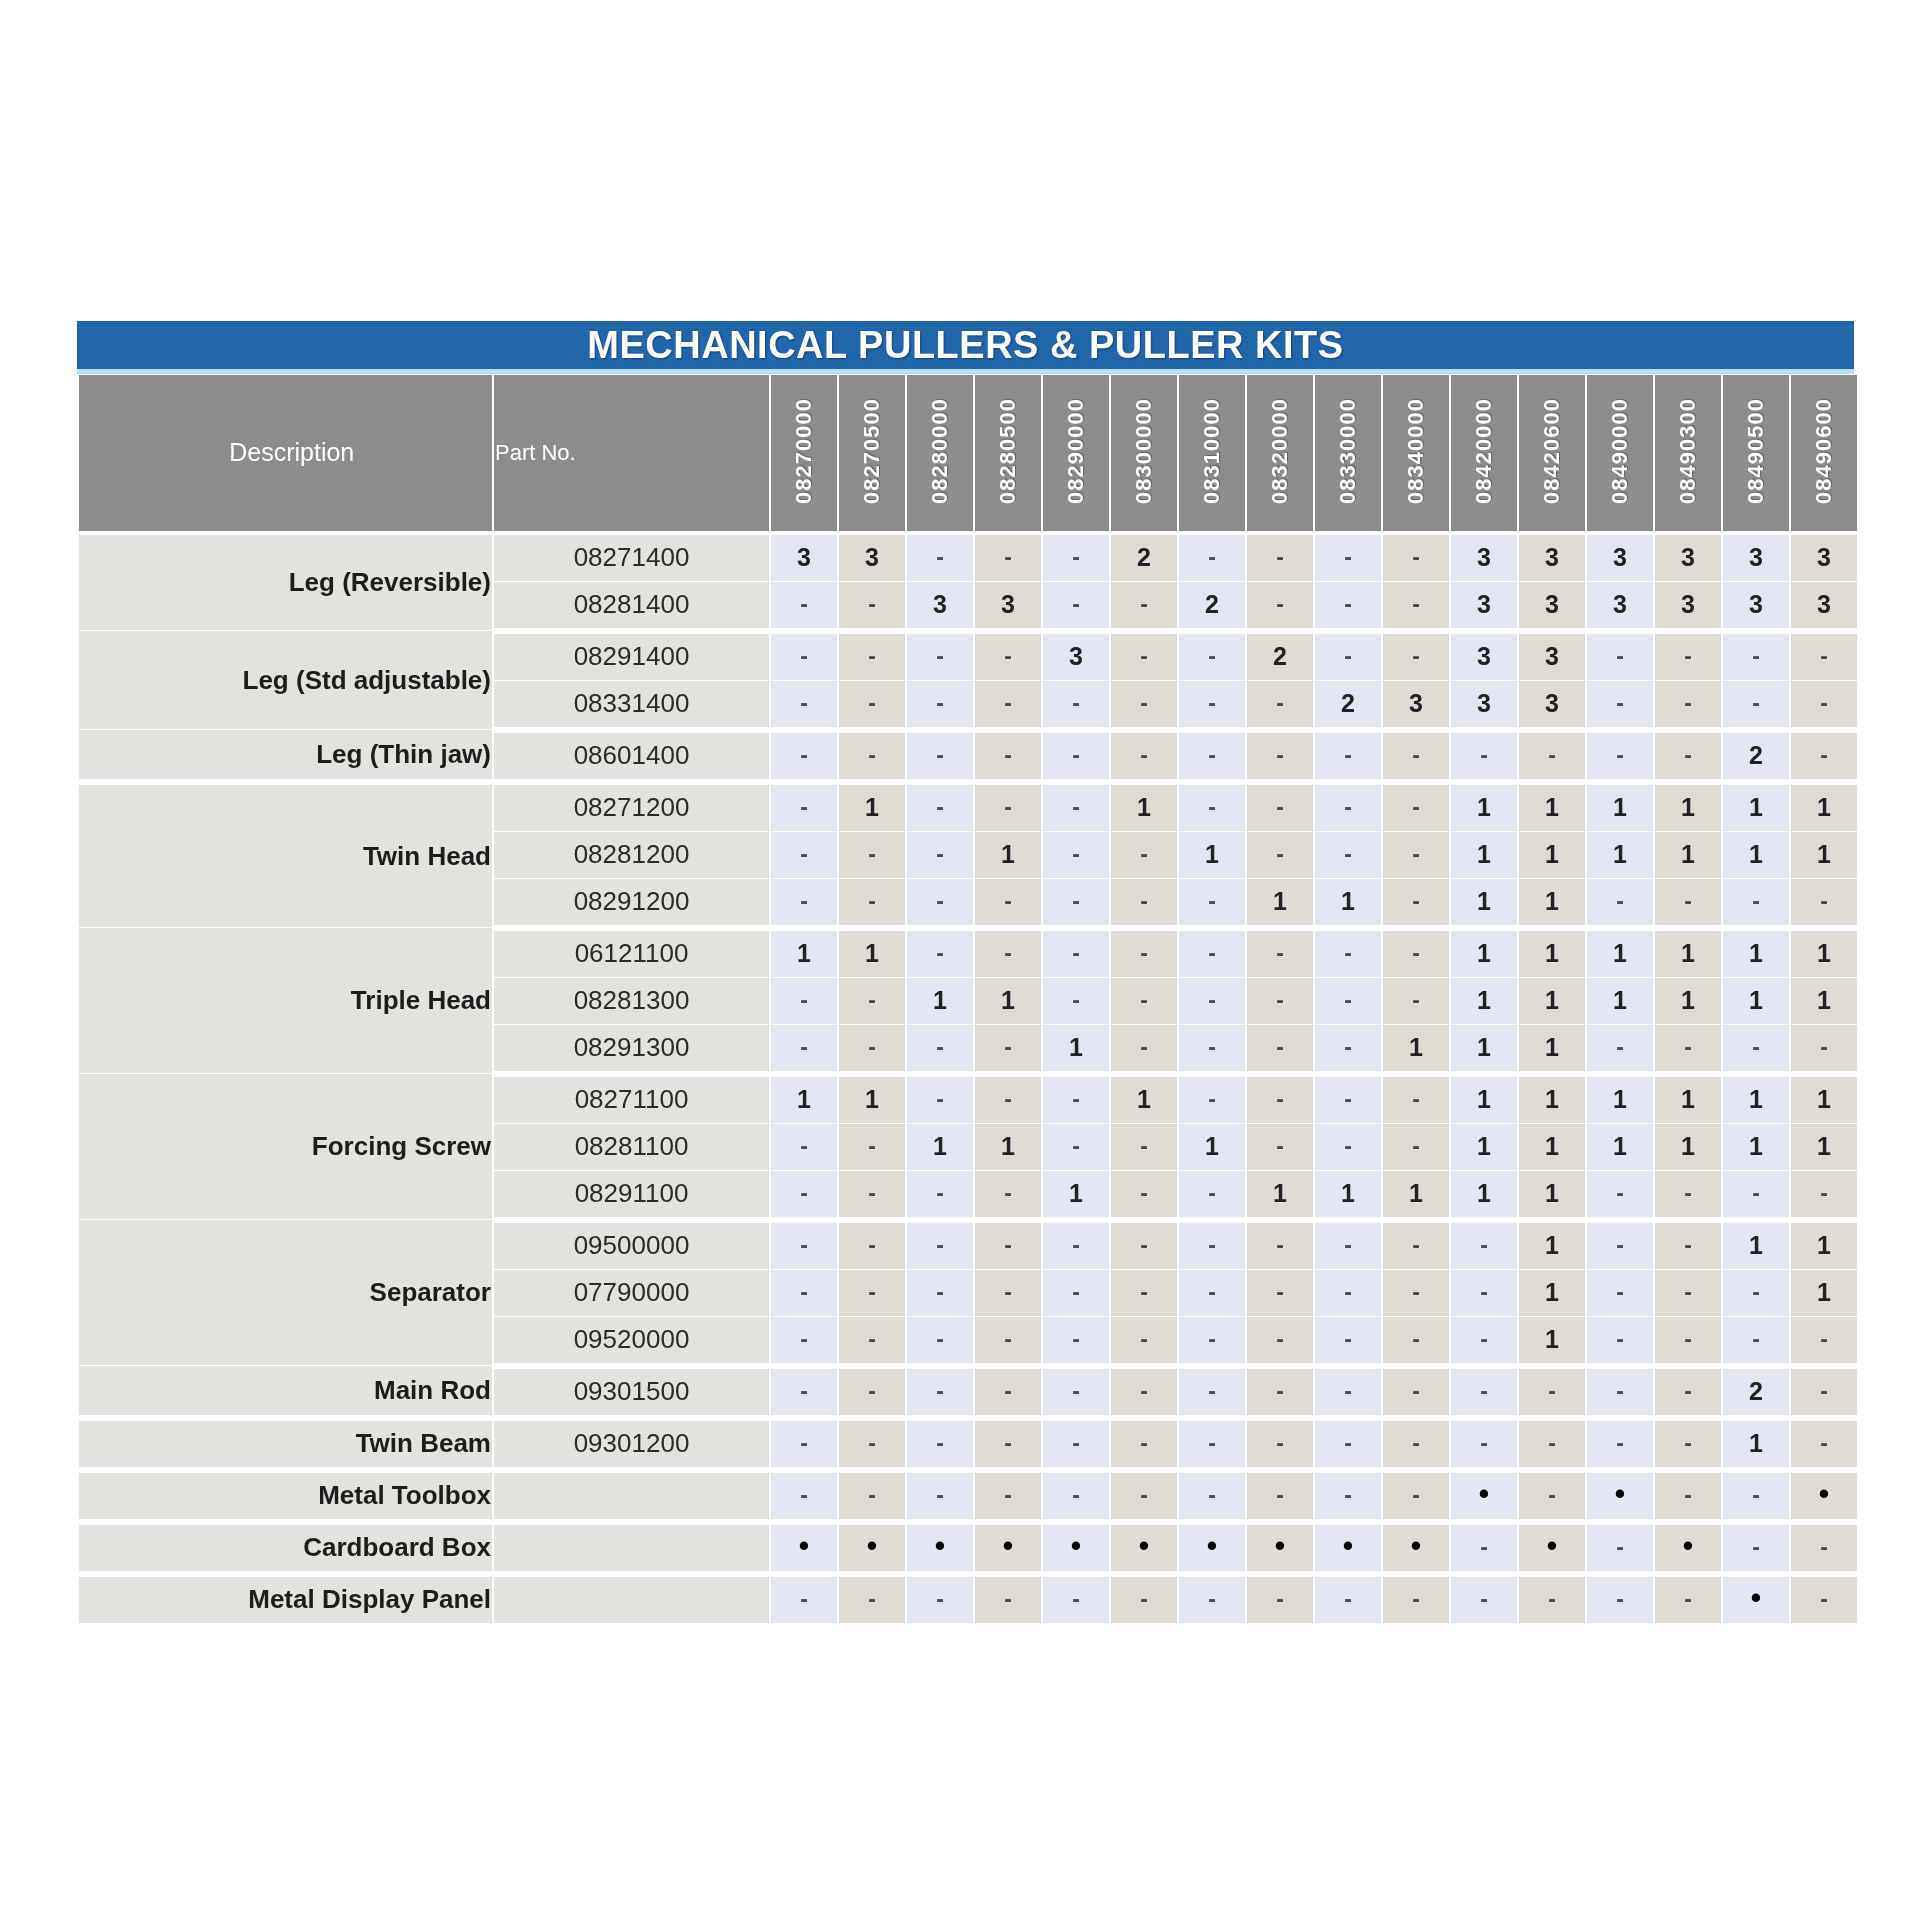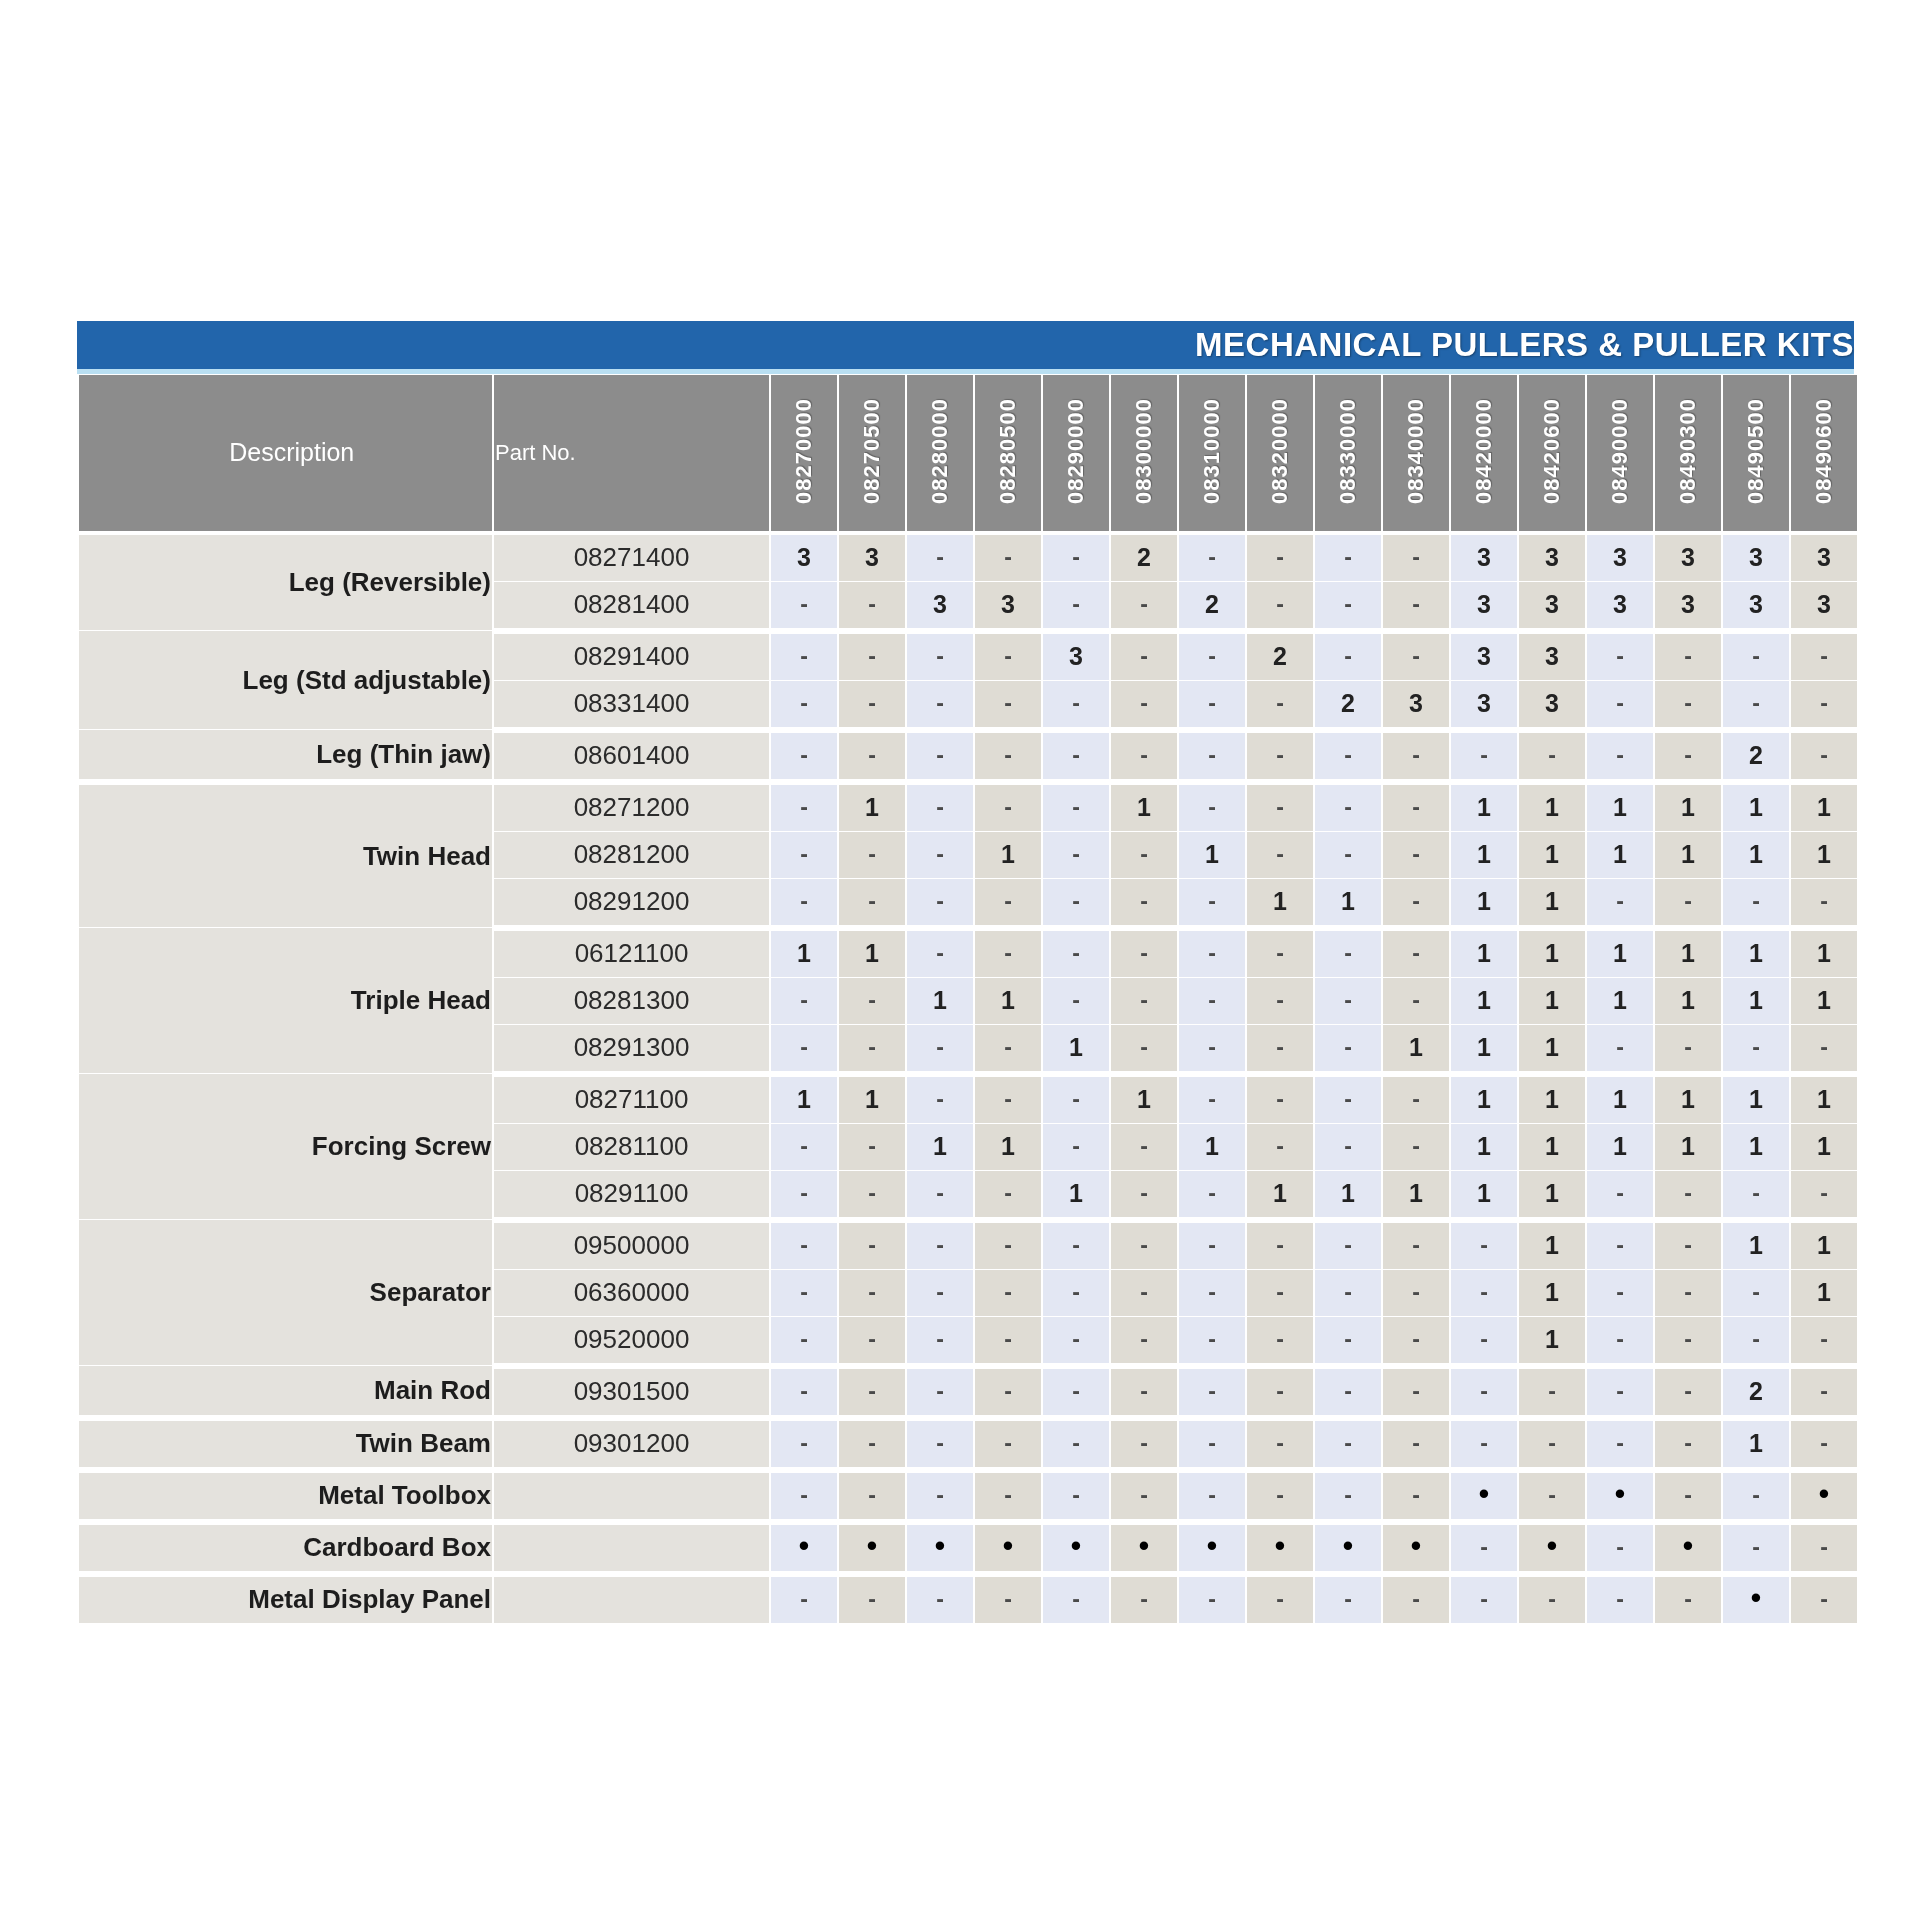--- a/index.html
+++ b/index.html
@@ -2,22 +2,22 @@
 <html><head>
 <meta charset="utf-8">
 <style>
   html,body{margin:0;padding:0;}
   body{
     width:1931px;height:1931px;background:#ffffff;position:relative;
     font-family:"Liberation Sans", sans-serif;
   }
   .sheet{position:absolute;left:77px;top:321px;width:1777px;}
   .title-bar{
-    height:48px;background:#2265ab;color:#ffffff;text-align:right;
-    font-size:33px;font-weight:bold;line-height:48px;letter-spacing:0.5px;
+    height:48px;background:#2265ab;color:#ffffff;text-align:center;
+    font-size:38px;font-weight:bold;line-height:48px;letter-spacing:0.5px;
     text-shadow:1px 1px 1.9px rgba(0,0,0,0.35);
   }
   .accent-line{height:4.8px;background:#b9dff2;}
   table{border-collapse:collapse;table-layout:fixed;width:1777px;}
   th,td{
     border-left:2.9px solid #ffffff;border-right:2.9px solid #ffffff;
     border-top:1.9px solid #ffffff;border-bottom:1.9px solid #ffffff;
     overflow:hidden;
   }
   thead th{
@@ -381,21 +381,21 @@
           <td class="col-a"><span class="dash">-</span></td>
           <td class="col-b"><span class="dash">-</span></td>
           <td class="col-a"><span class="dash">-</span></td>
           <td class="col-b"><span class="num">1</span></td>
           <td class="col-a"><span class="dash">-</span></td>
           <td class="col-b"><span class="dash">-</span></td>
           <td class="col-a"><span class="num">1</span></td>
           <td class="col-b"><span class="num">1</span></td>
         </tr>
         <tr>
-          <td class="c-part">06360000</td>
+          <td class="c-part">07790000</td>
           <td class="col-a"><span class="dash">-</span></td>
           <td class="col-b"><span class="dash">-</span></td>
           <td class="col-a"><span class="dash">-</span></td>
           <td class="col-b"><span class="dash">-</span></td>
           <td class="col-a"><span class="dash">-</span></td>
           <td class="col-b"><span class="dash">-</span></td>
           <td class="col-a"><span class="dash">-</span></td>
           <td class="col-b"><span class="dash">-</span></td>
           <td class="col-a"><span class="dash">-</span></td>
           <td class="col-b"><span class="dash">-</span></td>

